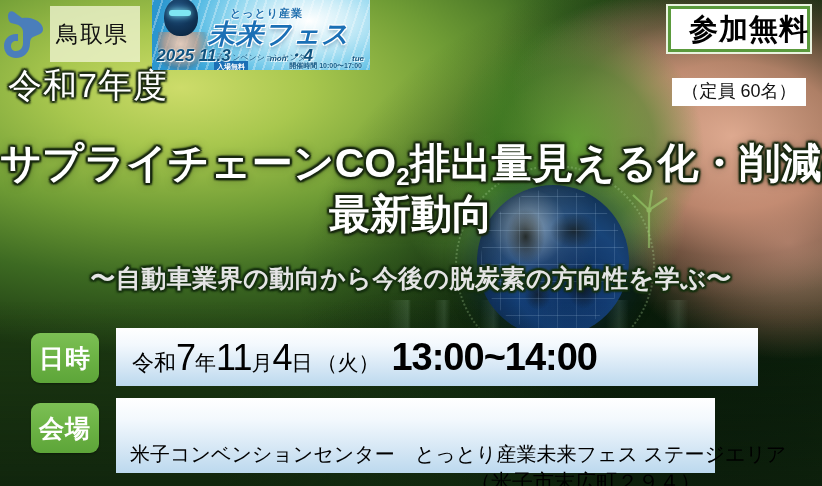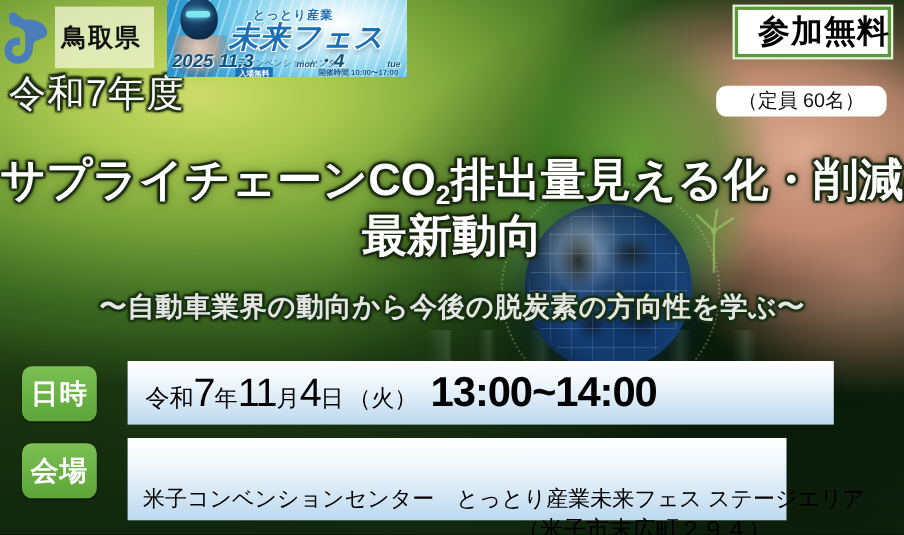--- a/index.html
+++ b/index.html
@@ -116,21 +116,21 @@
   .pref-name-plate {
     background: rgba(238,243,206,0.80);
     height: 56px;
     display: flex;
     align-items: center;
     padding: 0 12px 0 6px;
     margin-left: -4px;
   }
   .pref-name {
     font-size: 23px;
-    font-weight: 700;
+    font-weight: 400;
     color: #111;
     letter-spacing: 1px;
     line-height: 1;
     white-space: nowrap;
   }
 
   
   .fiscal-year {
     position: absolute;
     left: 8px; top: 68px;
@@ -258,26 +258,25 @@
     font-size: 29px;
     font-weight: 700;
     color: #000;
     letter-spacing: 1px;
     line-height: 1.05;
     white-space: nowrap;
   }
   .capacity-box {
     position: absolute;
     right: 16px; top: 78px;
-    width: 155px;
+    width: 134px;
     background: #ffffff;
     padding: 4px 4px;
     box-sizing: border-box;
     text-align: center;
-    border-radius: 10px;
   }
   .capacity-label {
     font-size: 18px;
     color: #111;
     line-height: 1.1;
     white-space: nowrap;
   }
 
   
   .title-wrap {
@@ -319,21 +318,21 @@
     text-shadow:
       2px 0 1px rgba(22,48,16,0.95), -2px 0 1px rgba(22,48,16,0.95),
       0 2px 1px rgba(22,48,16,0.95), 0 -2px 1px rgba(22,48,16,0.95),
       2px 2px 2px rgba(22,48,16,0.9), -2px 2px 2px rgba(22,48,16,0.9),
       2px -2px 2px rgba(22,48,16,0.9), -2px -2px 2px rgba(22,48,16,0.9);
   }
 
   
   .badge {
     position: absolute;
-    left: 20px;
+    left: 31px;
     width: 68px; height: 50px;
     border-radius: 9px;
     background: linear-gradient(180deg, #7cbf54 0%, #6bb244 52%, #5da539 100%);
     display: flex; align-items: center; justify-content: center;
     box-shadow: 0 1px 2px rgba(0,0,0,0.35);
   }
   .badge-label {
     font-size: 25px; font-weight: 700; color: #ffffff;
     letter-spacing: 1px; line-height: 1;
     white-space: nowrap;

